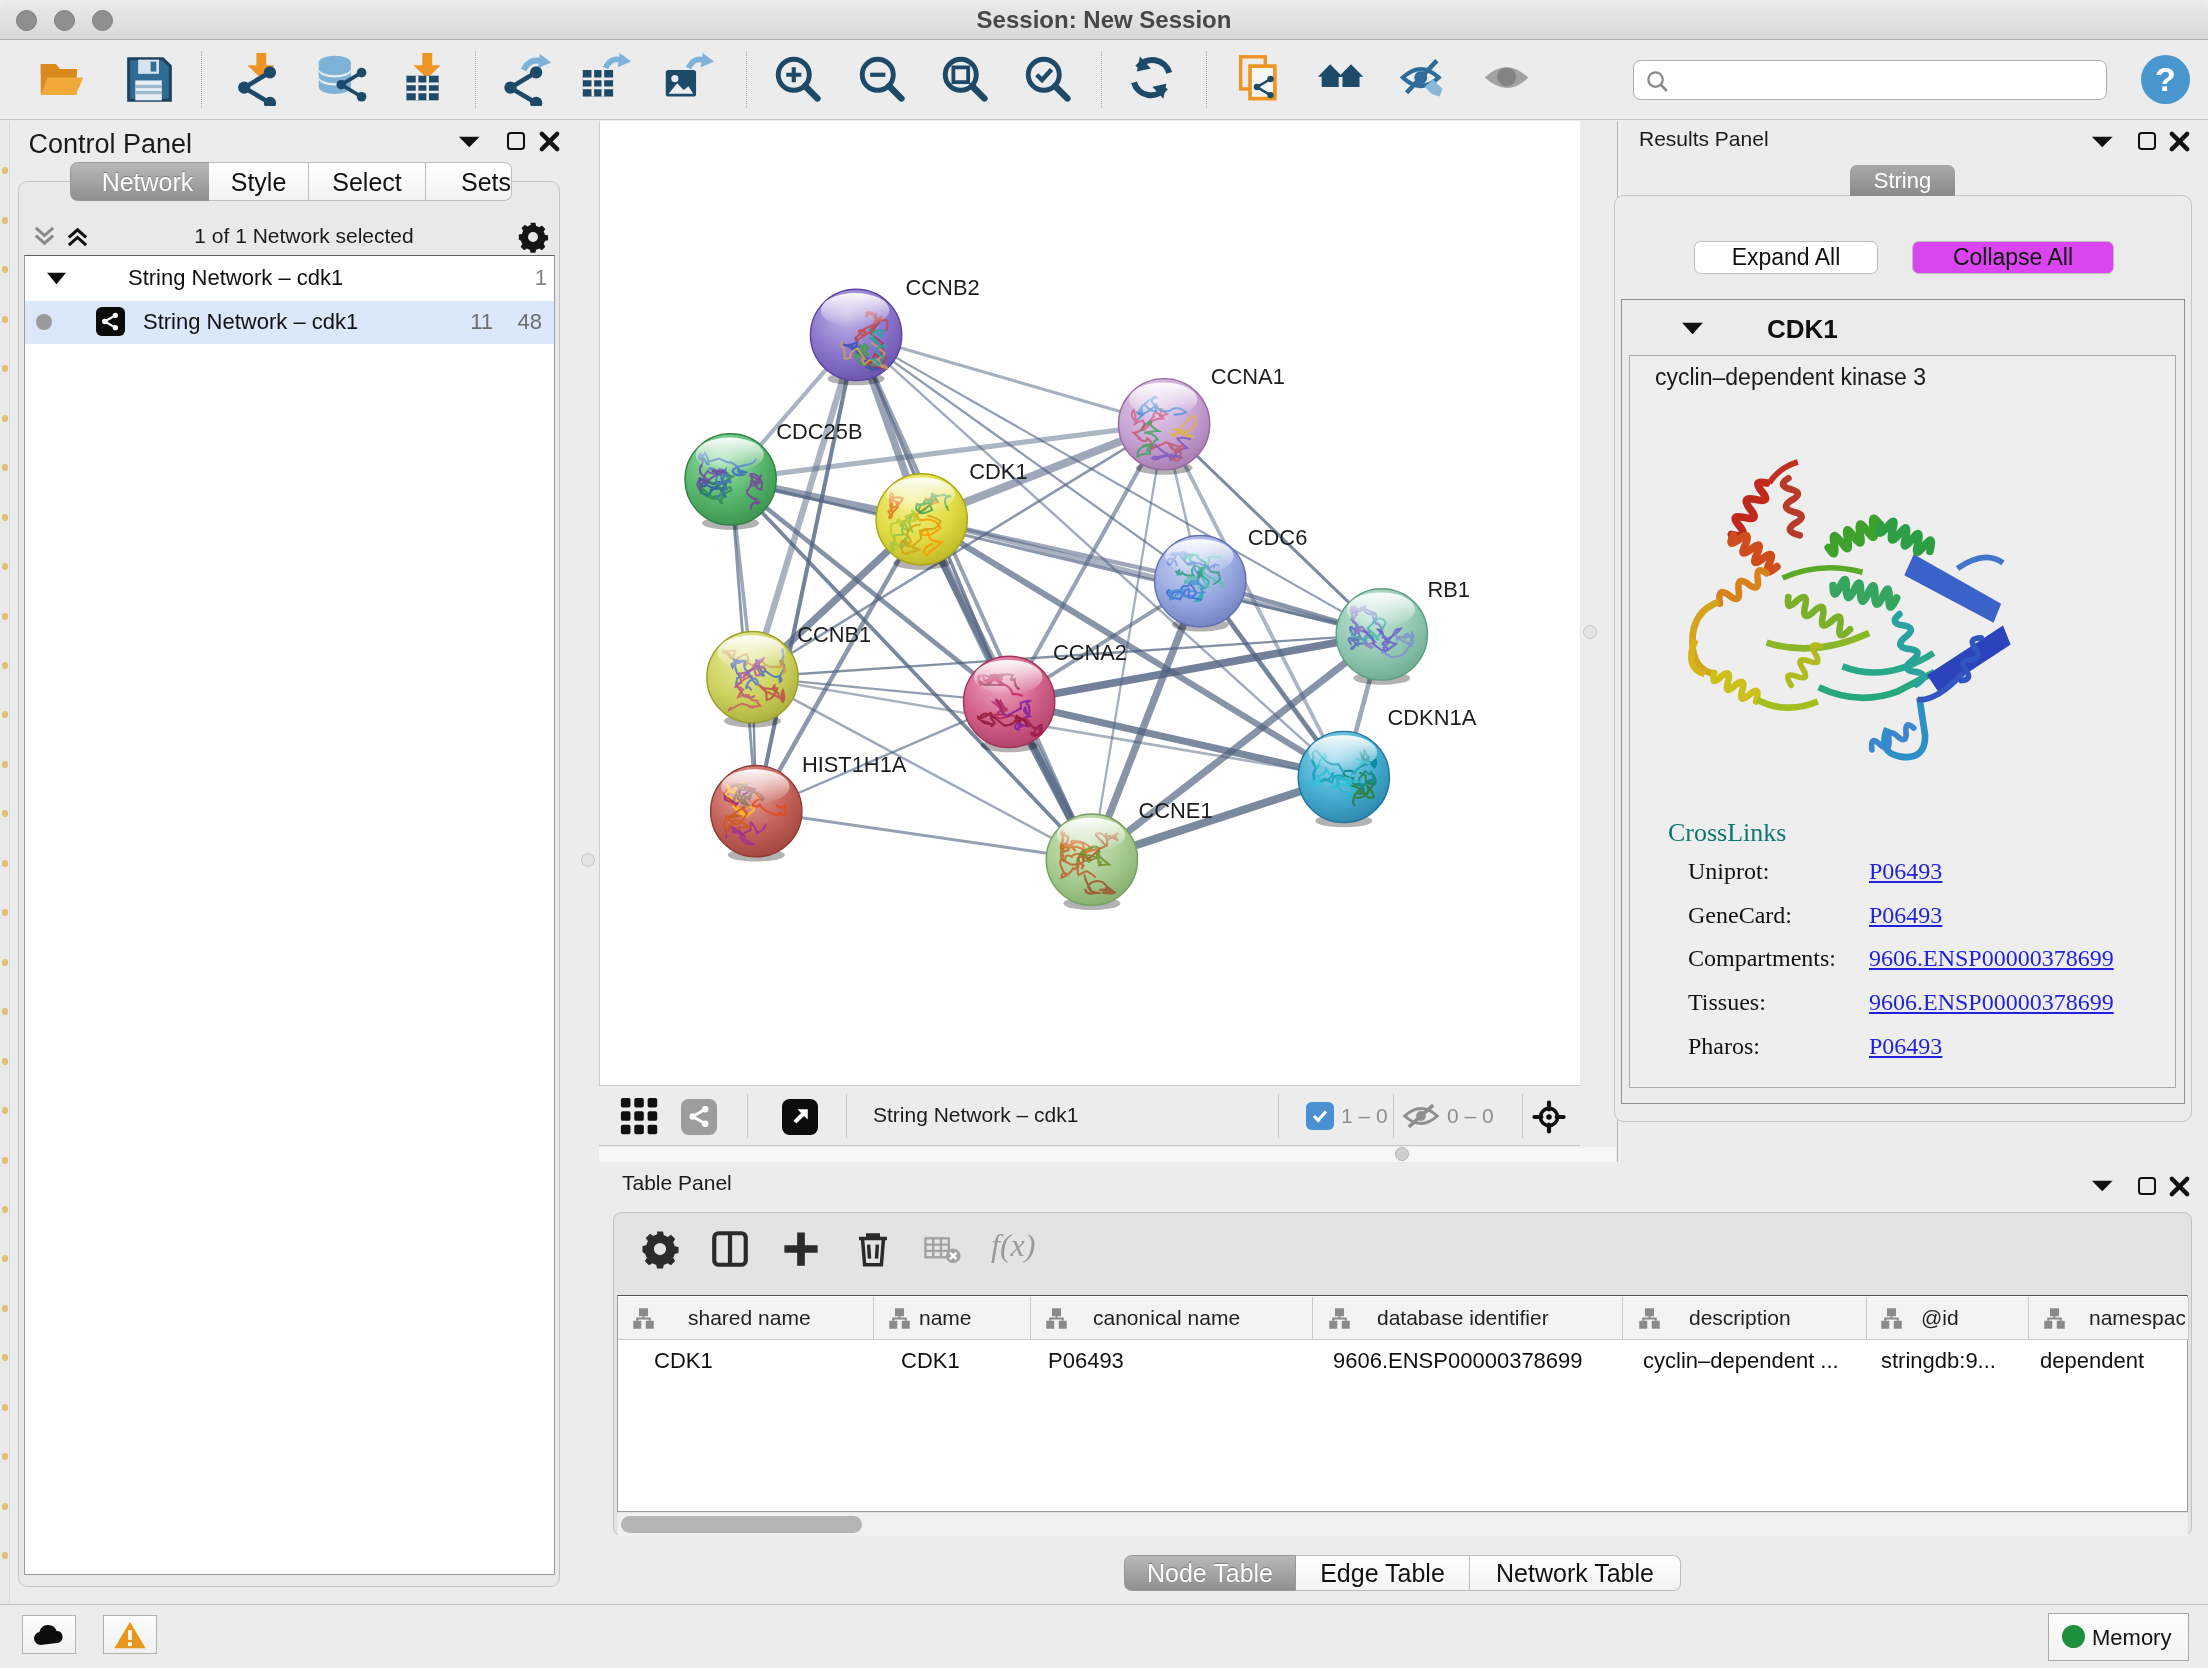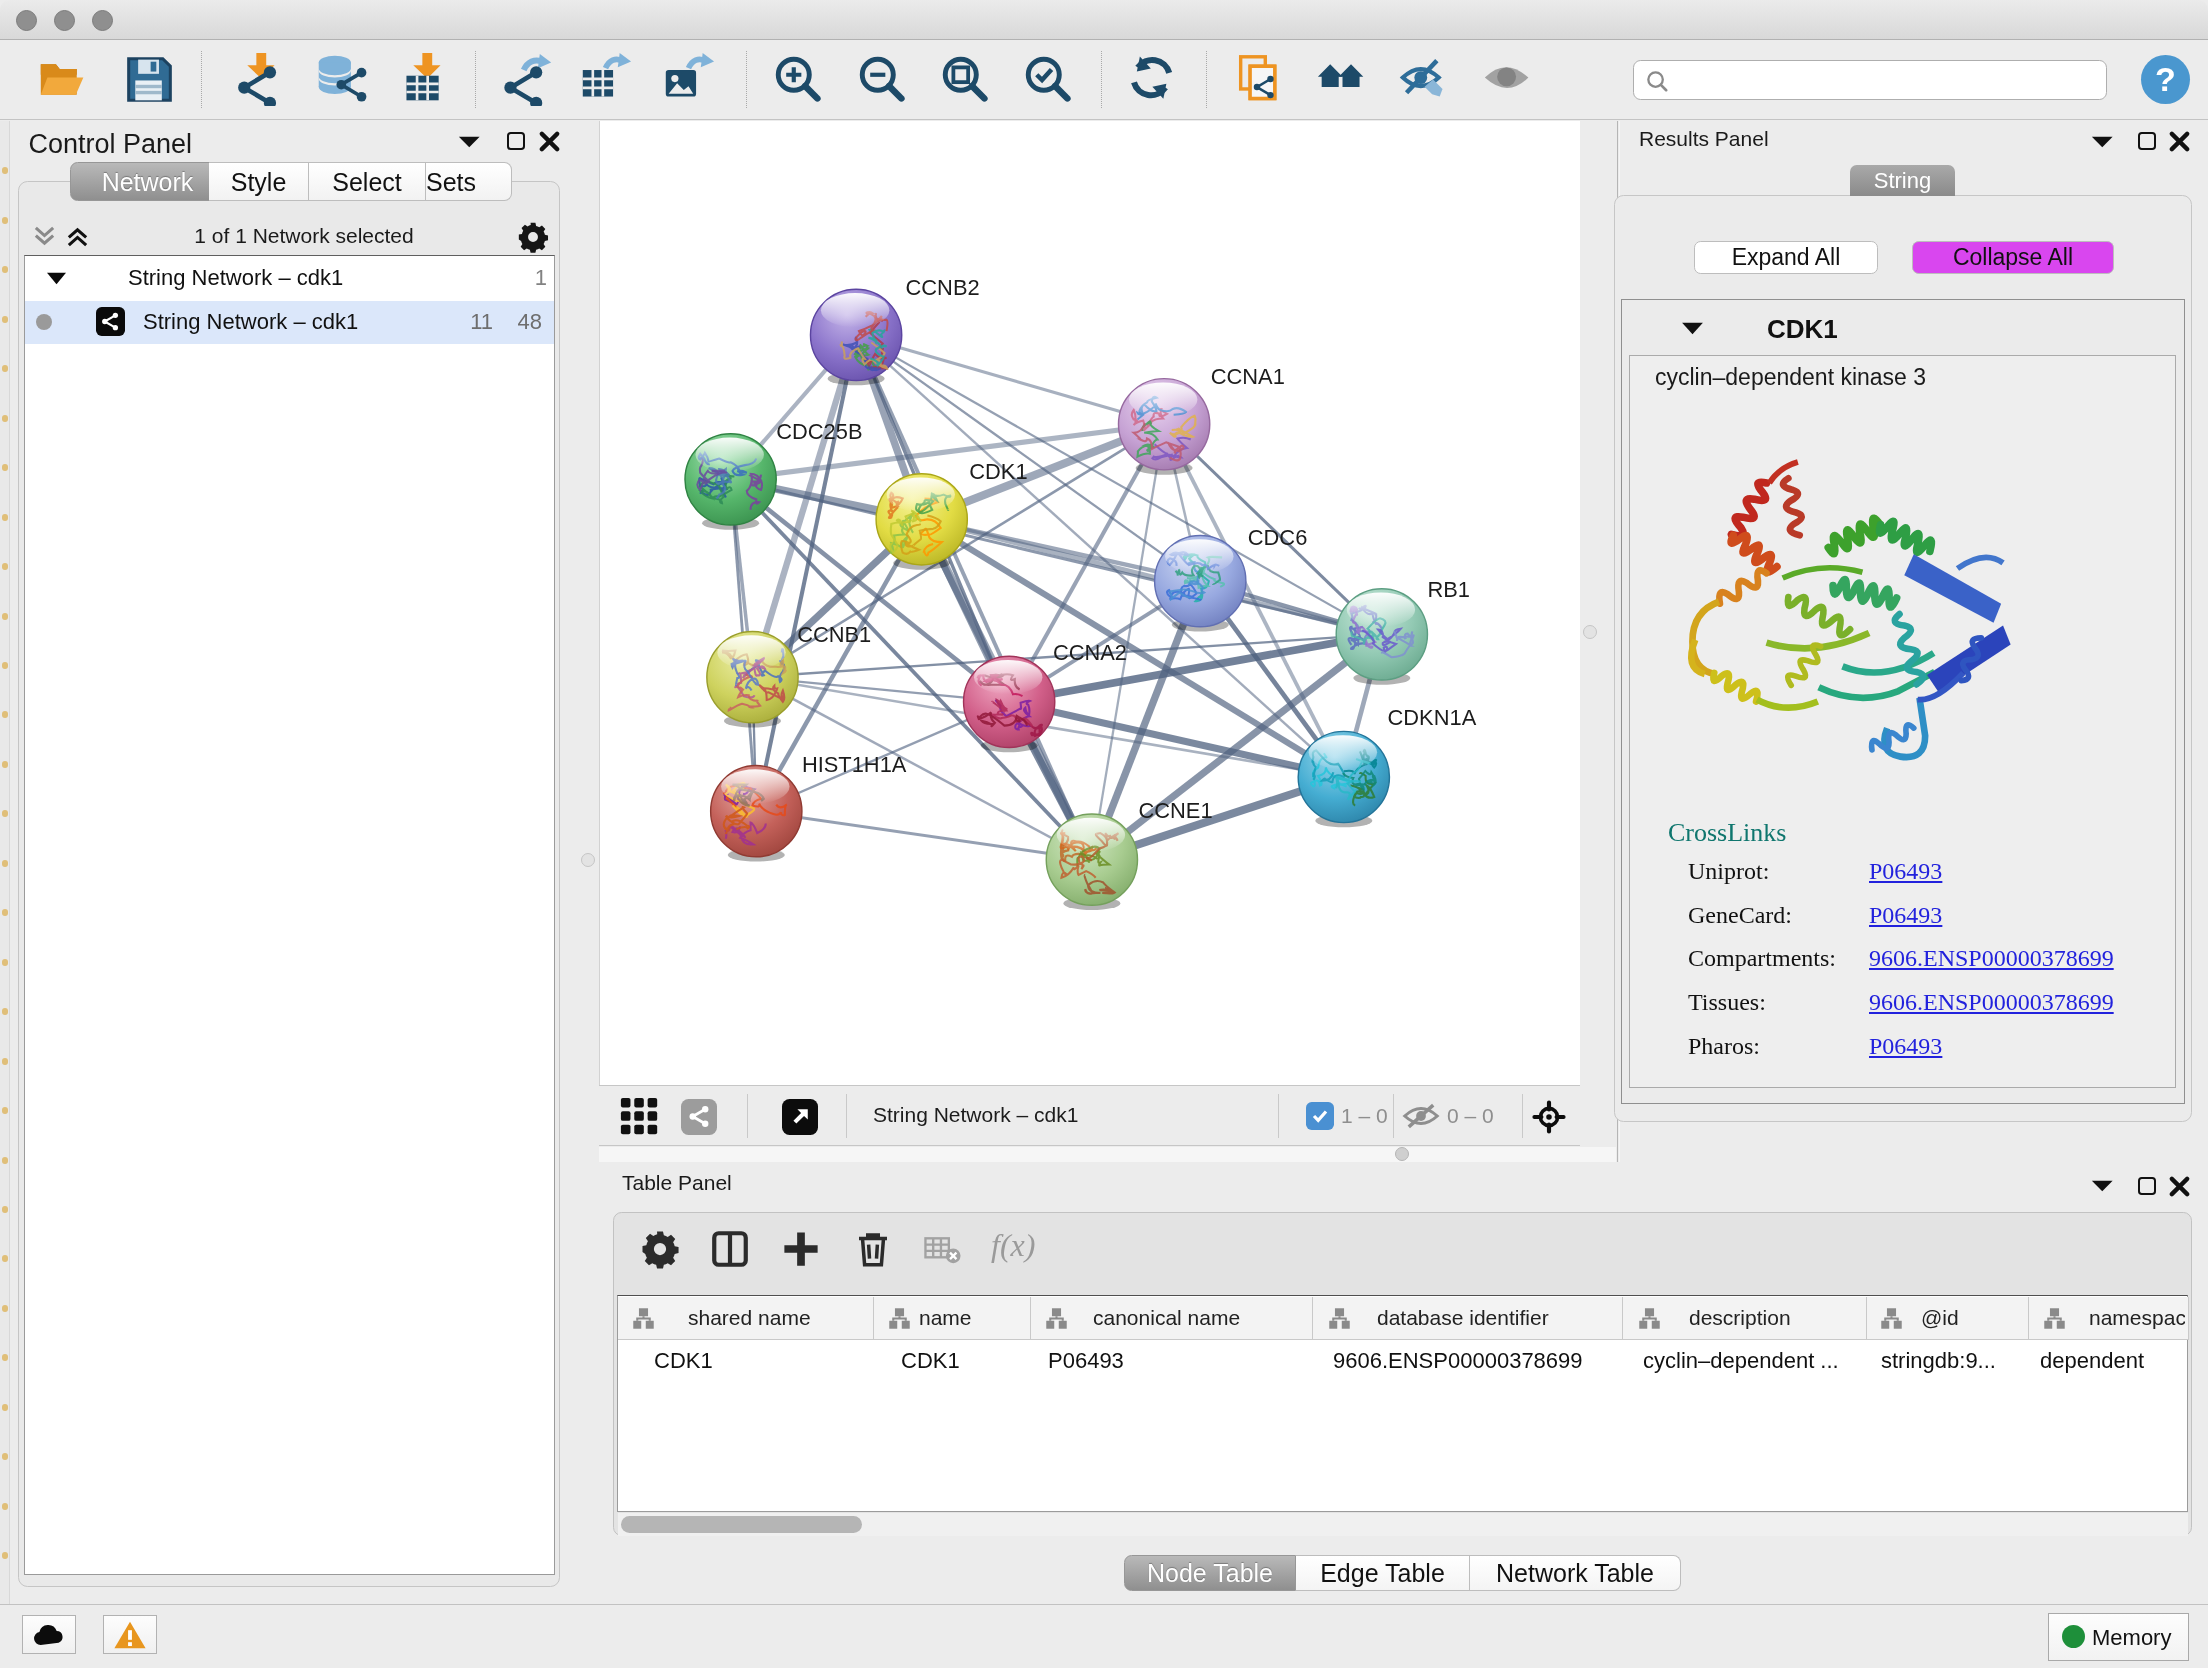--- a/index.html
+++ b/index.html
@@ -3,20 +3,21 @@
 *{margin:0;padding:0;box-sizing:border-box;}
 body{width:2208px;height:1668px;background:#ececec;font-family:"Liberation Sans",sans-serif;position:relative;overflow:hidden;}
 .abs{position:absolute;}
 </style></head>
 <body>
 
 <div class="abs" style="left:0;top:0;width:2208px;height:40px;background:linear-gradient(#ebebeb,#d8d8d8);border-bottom:1px solid #b1b1b1;border-radius:9.5px 9.5px 0 0;">
  <div class="abs" style="left:16px;top:9.5px;width:21px;height:21px;border-radius:50%;background:#8f8f8f;border:1px solid #7c7c7c;"></div>
  <div class="abs" style="left:54px;top:9.5px;width:21px;height:21px;border-radius:50%;background:#8f8f8f;border:1px solid #7c7c7c;"></div>
  <div class="abs" style="left:92px;top:9.5px;width:21px;height:21px;border-radius:50%;background:#8f8f8f;border:1px solid #7c7c7c;"></div>
+ <div class="abs" style="left:0;top:5.7px;width:2208px;text-align:center;font-size:24px;font-weight:bold;color:#474747;">Session: New Session</div>
 </div>
 
 <div class="abs" style="left:0;top:41px;width:2208px;height:79px;background:#ececec;border-bottom:1px solid #c3c3c3;"></div>
 <svg class="abs" style="left:37px;top:53px" width="53" height="53" viewBox="0 0 28 28">
     <path d="M2 6 h8 l2 2.5 h9 v3 H2z" fill="#c07a14"></path>
     <path d="M2 6 v16 h19 V8.5 h-9 L10 6z" fill="#d98a1a"></path>
     <path d="M5.5 13 h19 l-4 9 H2z" fill="#f2a93c"></path>
   </svg>
 <svg class="abs" style="left:123px;top:53px" width="53" height="53" viewBox="0 0 28 28">
     <path d="M3 3 h18 l4 4 v18 H3z" fill="#306b94"></path>
@@ -214,21 +215,21 @@
 <div class="abs" style="left:507px;top:132px;width:18px;height:18px;border:2.4px solid #111;border-radius:3.8px;"></div>
 <svg class="abs" style="left:539px;top:131px" width="21" height="21" viewBox="0 0 22 22">
     <path d="M3 3 L19 19 M19 3 L3 19" stroke="#111" stroke-width="4.5" stroke-linecap="round"></path>
   </svg>
 
 <div class="abs" style="left:18px;top:181px;width:542px;height:1406px;background:#e9e9e9;border:1px solid #c5c5c5;border-radius:9.5px;"></div>
 
 <div class="abs" style="left:70px;top:162px;width:155px;height:39px;background:linear-gradient(#b9b9b9,#8f8f8f);border:1px solid #979797;border-radius:7.6px 0 0 7.6px;color:#fff;text-align:center;font-size:25px;line-height:38px;text-shadow:0 -1px 1px rgba(0,0,0,.3);">Network</div>
 <div class="abs" style="left:209px;top:162px;width:100px;height:39px;background:linear-gradient(#ffffff,#f2f2f2);border:1px solid #bdbdbd;border-left:none;color:#111;text-align:center;font-size:25px;line-height:38px;">Style</div>
 <div class="abs" style="left:309px;top:162px;width:117px;height:39px;background:linear-gradient(#ffffff,#f2f2f2);border:1px solid #bdbdbd;border-left:none;color:#111;text-align:center;font-size:25px;line-height:38px;">Select</div>
-<div class="abs" style="left:426px;top:162px;width:86px;height:39px;background:linear-gradient(#ffffff,#f2f2f2);border:1px solid #bdbdbd;border-left:none;border-radius:0 7.6px 7.6px 0;color:#111;text-align:left;font-size:25px;line-height:38px;">Sets</div>
+<div class="abs" style="left:426px;top:162px;width:86px;height:39px;background:linear-gradient(#ffffff,#f2f2f2);border:1px solid #bdbdbd;border-left:none;border-radius:0 7.6px 7.6px 0;color:#111;text-align:right;font-size:25px;line-height:38px;">Sets</div>
 
 <svg class="abs" style="left:32px;top:224px" width="25" height="25" viewBox="0 0 26 26">
     <g fill="none" stroke="#8a8a8a" stroke-width="3.2">
       <path d="M4 4 l9 8 9-8"></path>
       <path d="M4 12 l9 8 9-8"></path>
     </g>
   </svg>
 <svg class="abs" style="left:65px;top:224px" width="25" height="25" viewBox="0 0 26 26">
     <g fill="none" stroke="#111" stroke-width="3.2">
       <path d="M4 14 l9-8 9 8"></path>

